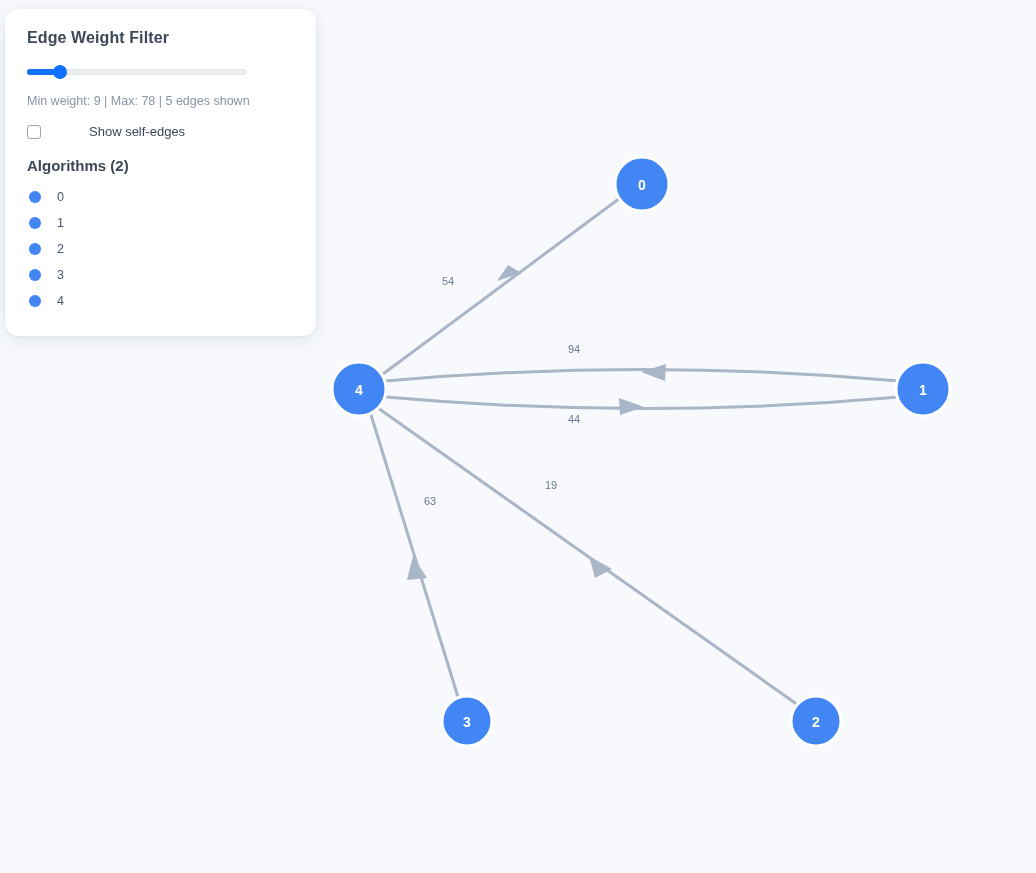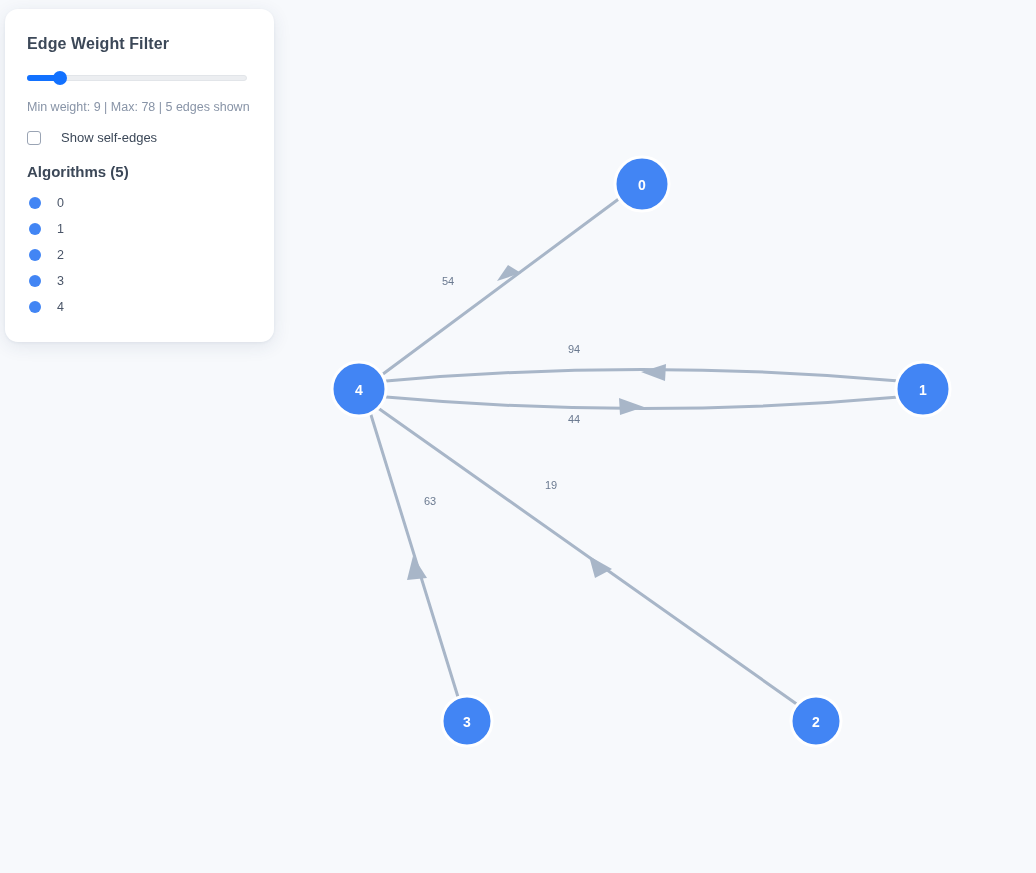--- a/index.html
+++ b/index.html
@@ -51,25 +51,25 @@
     fill: #ffffff;
     text-anchor: middle;
     dominant-baseline: central;
   }
 
   
   #control-panel {
     position: absolute;
     left: 5px;
     top: 9px;
-    width: 269px;
+    width: 311px;
     box-sizing: border-box;
     background: #ffffff;
     border-radius: 13px;
-    padding: 26px 22px 22px 22px;
+    padding: 20px 22px 22px 22px;
     box-shadow: 0 4px 18px rgba(40, 60, 95, 0.10), 0 1px 3px rgba(40,60,95,0.06);
   }
   .panel-title {
     font-size: 16px;
     font-weight: bold;
     color: #3c4858;
     margin: 0 0 17px 0;
     letter-spacing: 0.1px;
   }
   
@@ -109,20 +109,21 @@
   }
   .status-text {
     font-size: 12.5px;
     color: #8894a7;
     margin: 0 0 16px 0;
   }
   .checkbox-row {
     display: flex;
     align-items: center;
     margin: 0 0 18px 0;
+    gap: 28px;
   }
   .checkbox-box {
     width: 14px;
     height: 14px;
     border: 1.4px solid #9aa4b4;
     border-radius: 3px;
     background: #fff;
     box-sizing: border-box;
     cursor: pointer;
     flex: 0 0 auto;
@@ -233,21 +234,21 @@
     <div class="slider-thumb" style="left:26px;"></div>
   </div>
 
   <div class="status-text">Min weight: 9 | Max: 78 | 5 edges shown</div>
 
   <div class="checkbox-row">
     <div class="checkbox-box"></div>
     <div class="checkbox-label">Show self-edges</div>
   </div>
 
-  <div class="section-title">Algorithms (5)</div>
+  <div class="section-title">Algorithms (2)</div>
 
   <ul class="legend-list">
     <li class="legend-item">
       <span class="legend-dot"></span>
       <span class="legend-text">0</span>
     </li>
     <li class="legend-item">
       <span class="legend-dot"></span>
       <span class="legend-text">1</span>
     </li>

